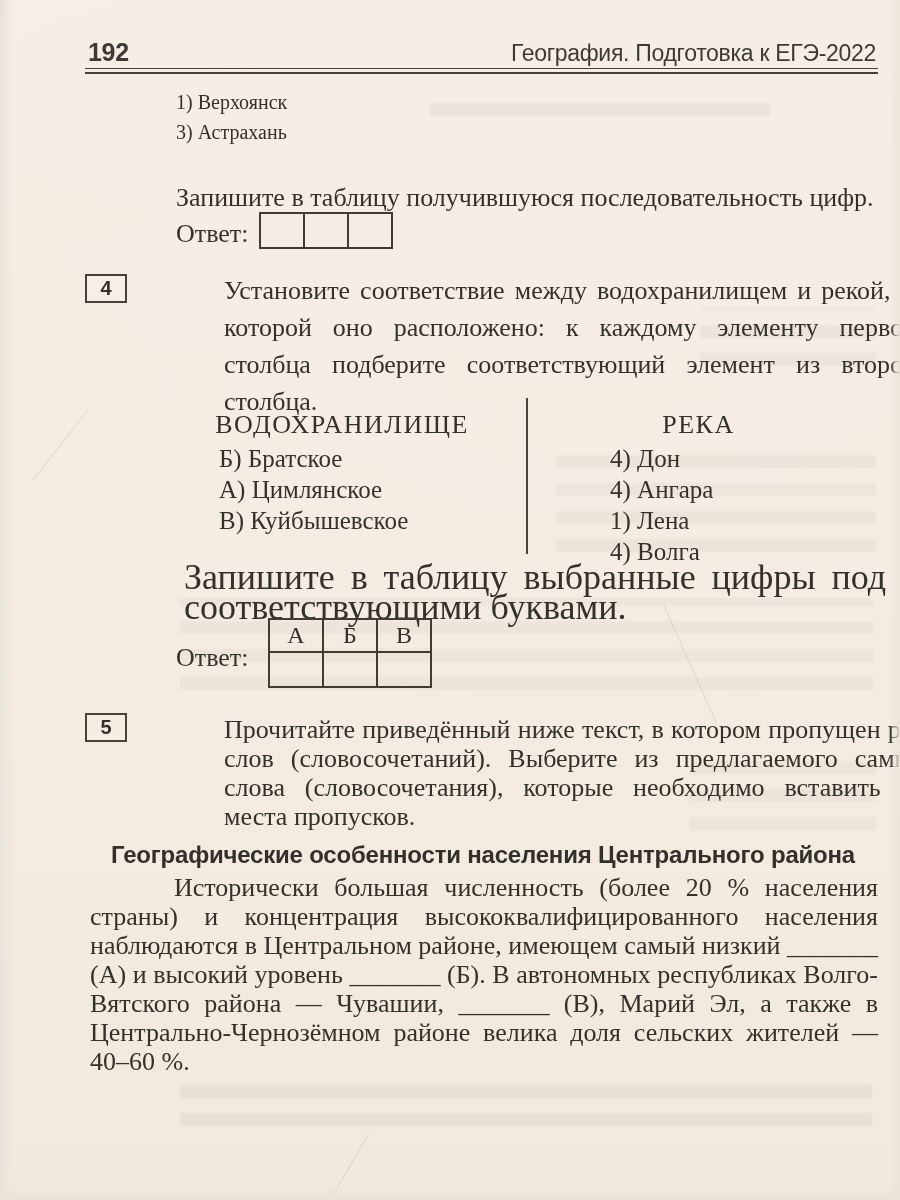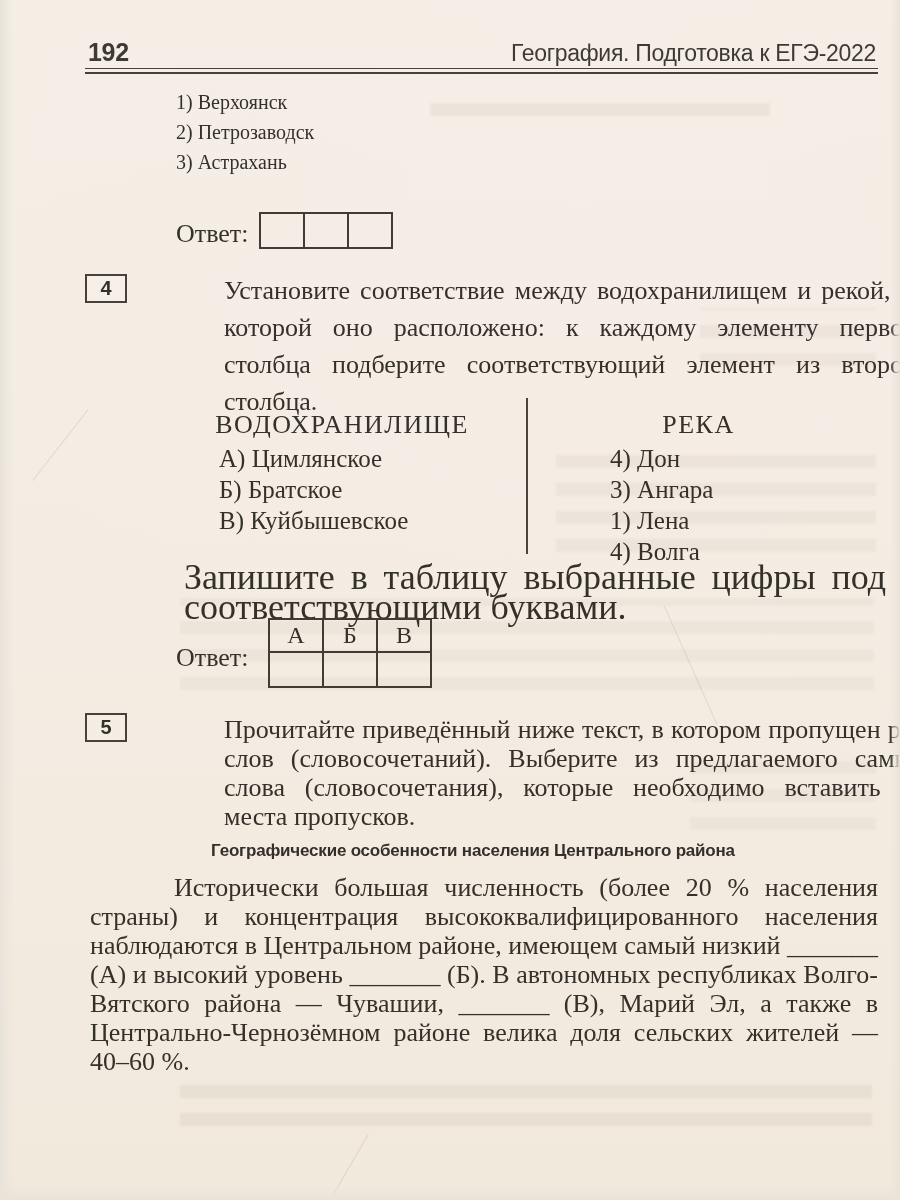--- a/index.html
+++ b/index.html
@@ -71,22 +71,22 @@
 
   .colhead{position:absolute;top:410px;font-size:26px;letter-spacing:1.5px;text-align:center;}
   .colhead.left{left:176px;width:332px;}
   .colhead.right{left:556px;width:285px;}
   .colitems{position:absolute;top:443px;font-size:25px;line-height:31px;}
   .colitems.left{left:219px;}
   .colitems.right{left:610px;}
   .divider{position:absolute;left:526px;top:398px;width:2px;height:156px;background:#4a443c;}
 
   .passage-title{
-    position:absolute;left:78px;top:841px;width:790px;text-align:center;
-    font-family:"Liberation Sans", sans-serif;font-weight:700;font-size:17px;color:#332f2a;letter-spacing:-0.2px;
+    position:absolute;left:88px;top:841px;width:790px;text-align:center;
+    font-family:"Liberation Sans", sans-serif;font-weight:700;font-size:24px;color:#332f2a;letter-spacing:-0.2px;
   }
   .passage{
     position:absolute;left:90px;top:873px;width:788px;
     font-size:26px;line-height:29px;text-align:justify;text-indent:84px;
   }
 </style>
 </head>
 <body>
 
 <div class="page">
@@ -102,23 +102,23 @@
   <div class="scratch" style="left:350px;top:1130px;width:1px;height:70px;transform:rotate(30deg);"></div>
 
   <div class="pagehead">
     <span class="pagenum">192</span>
     <span class="booktitle">География. Подготовка к ЕГЭ-2022</span>
   </div>
   <div class="rule"></div>
 
   <div class="options">
     <div>1) Верхоянск</div>
-    <div>2) Петрозаводск</div>
     <div>3) Астрахань</div>
   </div>
+  <div class="instr1">Запишите в таблицу получившуюся последовательность цифр.</div>
 
   <span class="anslabel lbl1">Ответ:</span>
   <table class="ansgrid t1">
     <tbody>
         <tr>
       <td></td>
       <td></td>
       <td></td>
     </tr>
   </tbody>
@@ -126,27 +126,27 @@
 
   <div class="qbox q4box">
     <span>4</span>
   </div>
   <div class="qtext q4text">Установите соответствие между водохранилищем и рекой, на которой оно расположено: к каждому элементу первого столбца подберите соответствующий элемент из второго столбца.</div>
 
   <div class="colhead left">ВОДОХРАНИЛИЩЕ</div>
   <div class="colhead right">РЕКА</div>
   <div class="divider"></div>
   <div class="colitems left">
+    <div>Б) Братское</div>
     <div>А) Цимлянское</div>
-    <div>Б) Братское</div>
     <div>В) Куйбышевское</div>
   </div>
   <div class="colitems right">
     <div>4) Дон</div>
-    <div>3) Ангара</div>
+    <div>4) Ангара</div>
     <div>1) Лена</div>
     <div>4) Волга</div>
   </div>
 
   <div class="instr2">Запишите в таблицу выбранные цифры под соответствующими буквами.</div>
 
   <span class="anslabel lbl2">Ответ:</span>
   <table class="ansgrid t2">
     <tbody>
         <tr>

